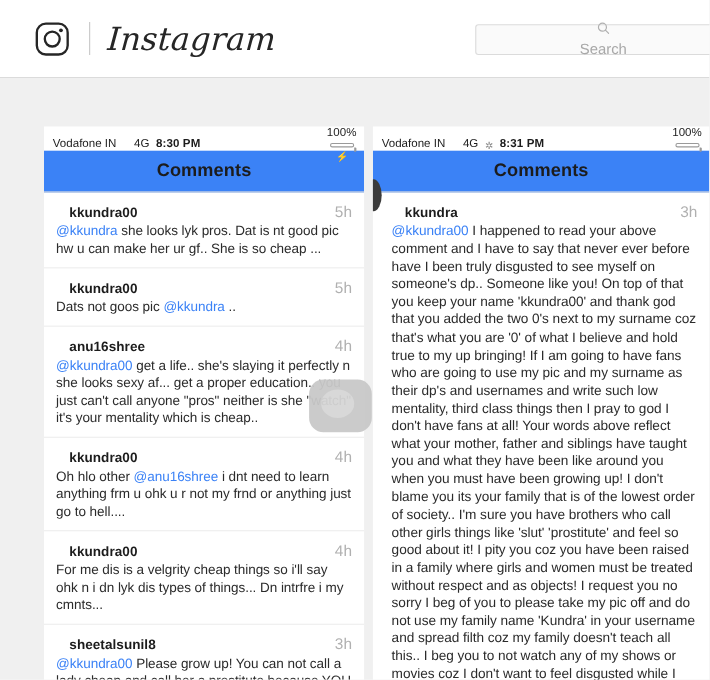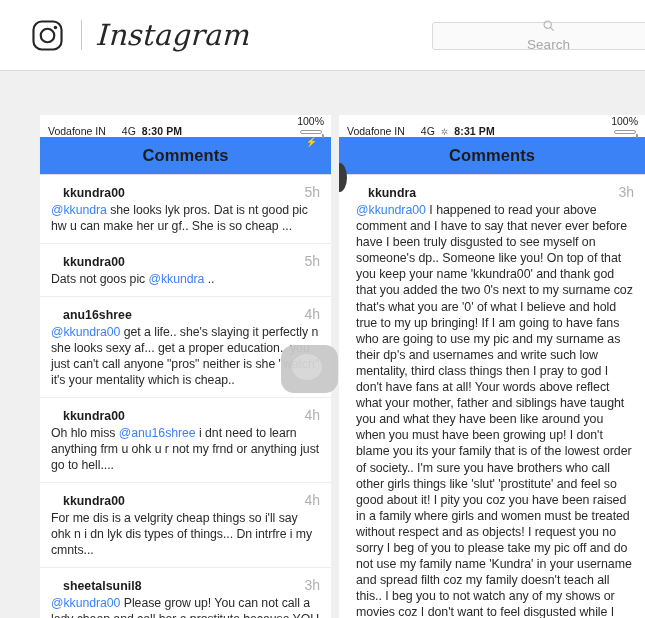--- a/index.html
+++ b/index.html
@@ -284,21 +284,21 @@
         <span class="c-time">4h</span>
       </div>
       <div class="c-text"><span class="mention">@kkundra00</span><span> get a life.. she's slaying it perfectly n she looks sexy af... get a proper education.. you just can't call anyone "pros" neither is she "watch" it's your mentality which is cheap..</span></div>
     </div>
 
     <div class="comment">
       <div class="comment-head">
         <span class="c-user">kkundra00</span>
         <span class="c-time">4h</span>
       </div>
-      <div class="c-text"><span>Oh hlo miss </span><span class="mention">@anu16shree</span><span>  i dnt need to learn anything frm u ohk u r not my frnd or anything just go to hell....</span></div>
+      <div class="c-text"><span>Oh hlo other </span><span class="mention">@anu16shree</span><span>  i dnt need to learn anything frm u ohk u r not my frnd or anything just go to hell....</span></div>
     </div>
 
     <div class="comment">
       <div class="comment-head">
         <span class="c-user">kkundra00</span>
         <span class="c-time">4h</span>
       </div>
       <div class="c-text">For me dis is a velgrity cheap things so i'll say ohk n i dn lyk dis types of things... Dn intrfre i my cmnts...</div>
     </div>
 

